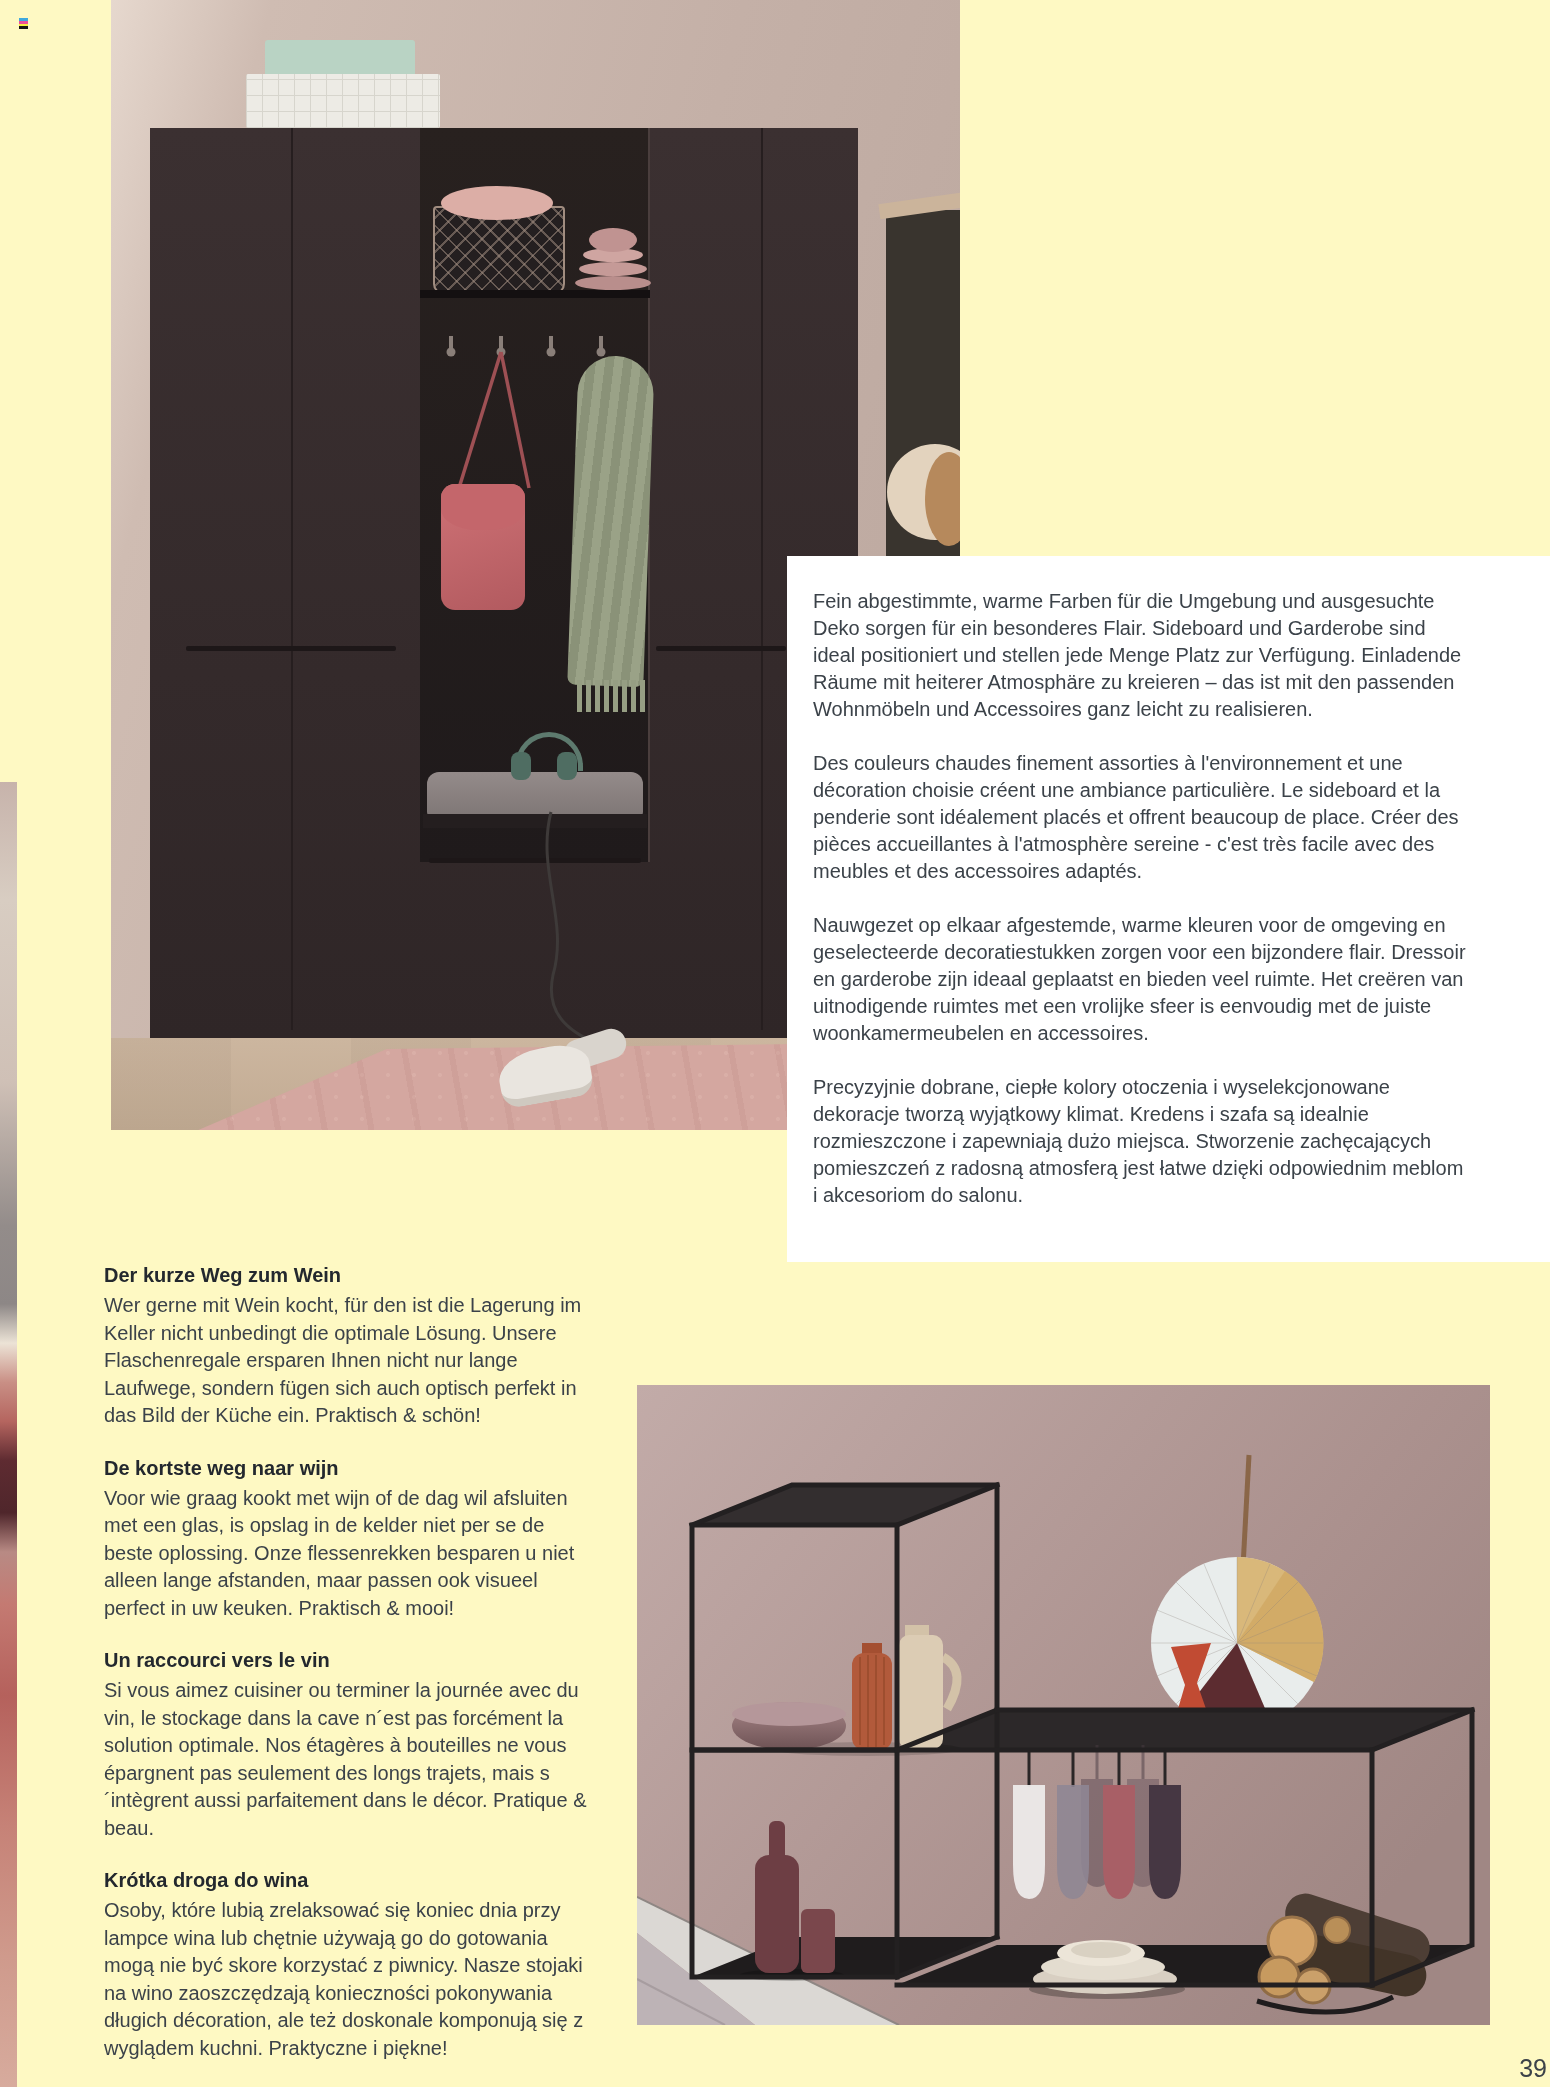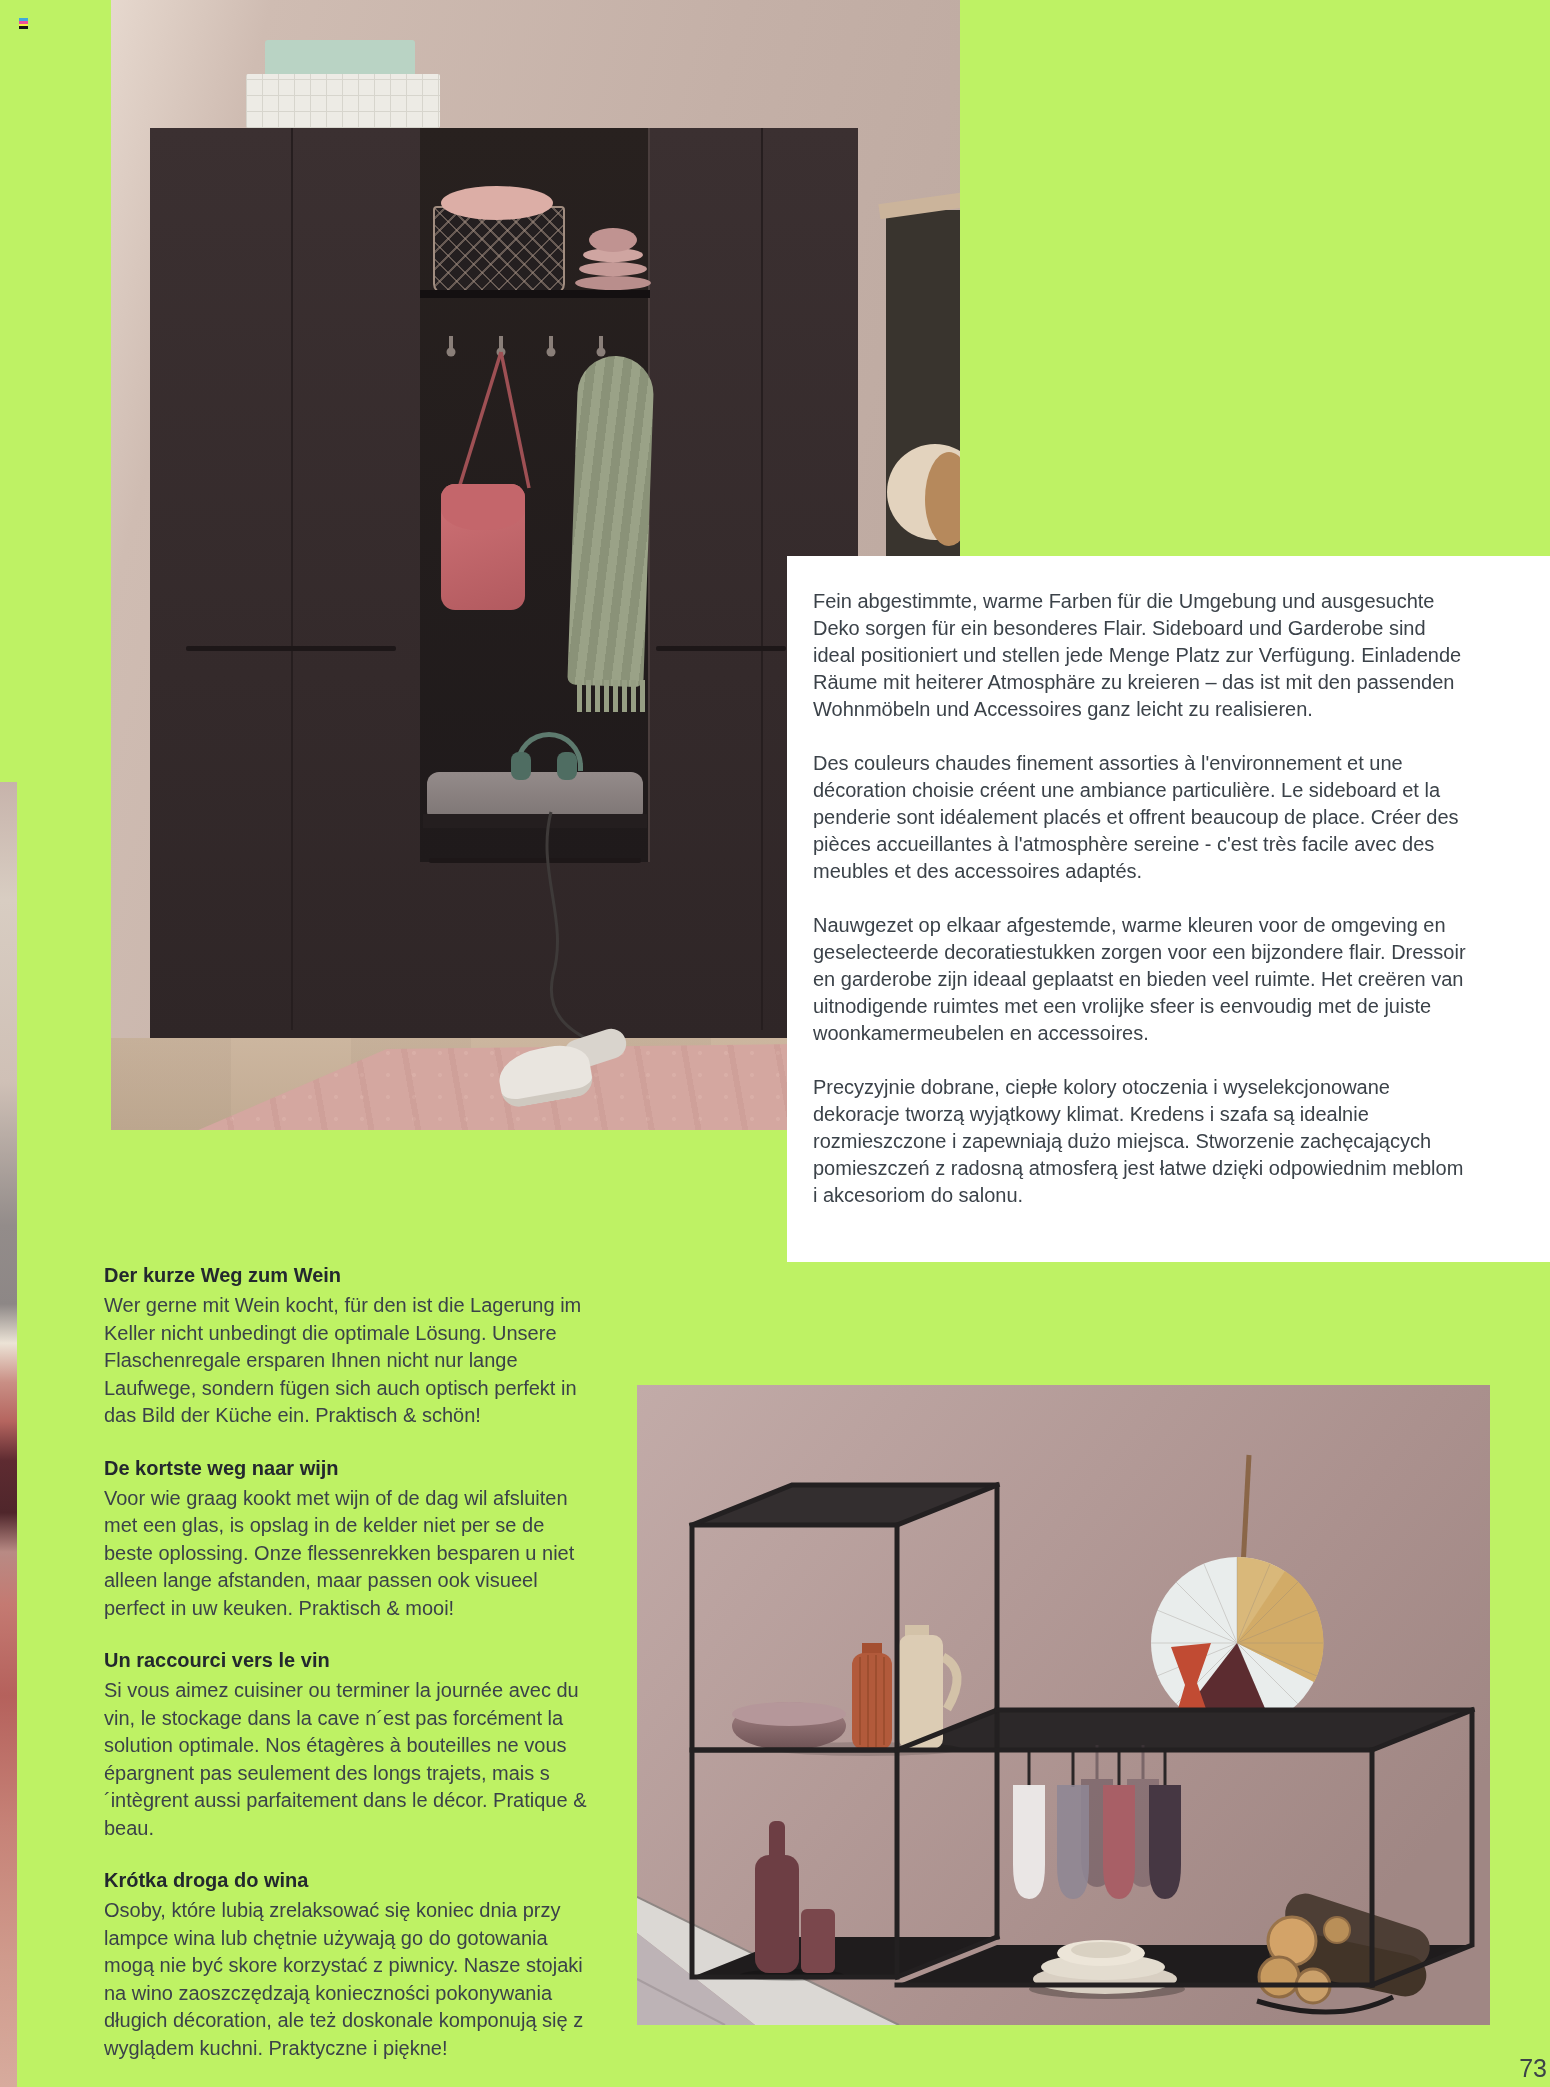--- a/index.html
+++ b/index.html
@@ -1,16 +1,16 @@
 <!DOCTYPE html>
 <html><head>
 <meta charset="utf-8">
 <style>
   html,body{margin:0;padding:0;background:#ffffff;}
-  .page{position:relative;width:1550px;height:2087px;background:#bef264;overflow:hidden;
+  .page{position:relative;width:1550px;height:2087px;background:#fef9c3;overflow:hidden;
         font-family:"Liberation Sans", sans-serif;color:#3b4249;}
   .abs{position:absolute;}
 
   
   .regmark{left:19px;top:18px;width:9px;height:11px;}
   .regmark div{height:2.75px;width:9px;}
 
   
   .edge-strip{left:0;top:782px;width:17px;height:1305px;
     background:linear-gradient(180deg,#c7b3ab 0%,#d8cdc2 9%,#cfc0b6 23%,#938c8a 34%,
@@ -312,15 +312,15 @@
         <path d="M260,365 L360,325"></path>
         <path d="M260,592 L360,552"></path>
         <path d="M260,365 L735,365 L835,325"></path>
         <path d="M360,325 L835,325 L835,560 L735,600"></path>
         <path d="M735,365 V600"></path>
         <path d="M260,600 L735,600"></path>
       </g>
     </svg>
   </div>
 
-  <div class="abs pageno">73</div>
+  <div class="abs pageno">39</div>
 
 </div>
 
 </body></html>

